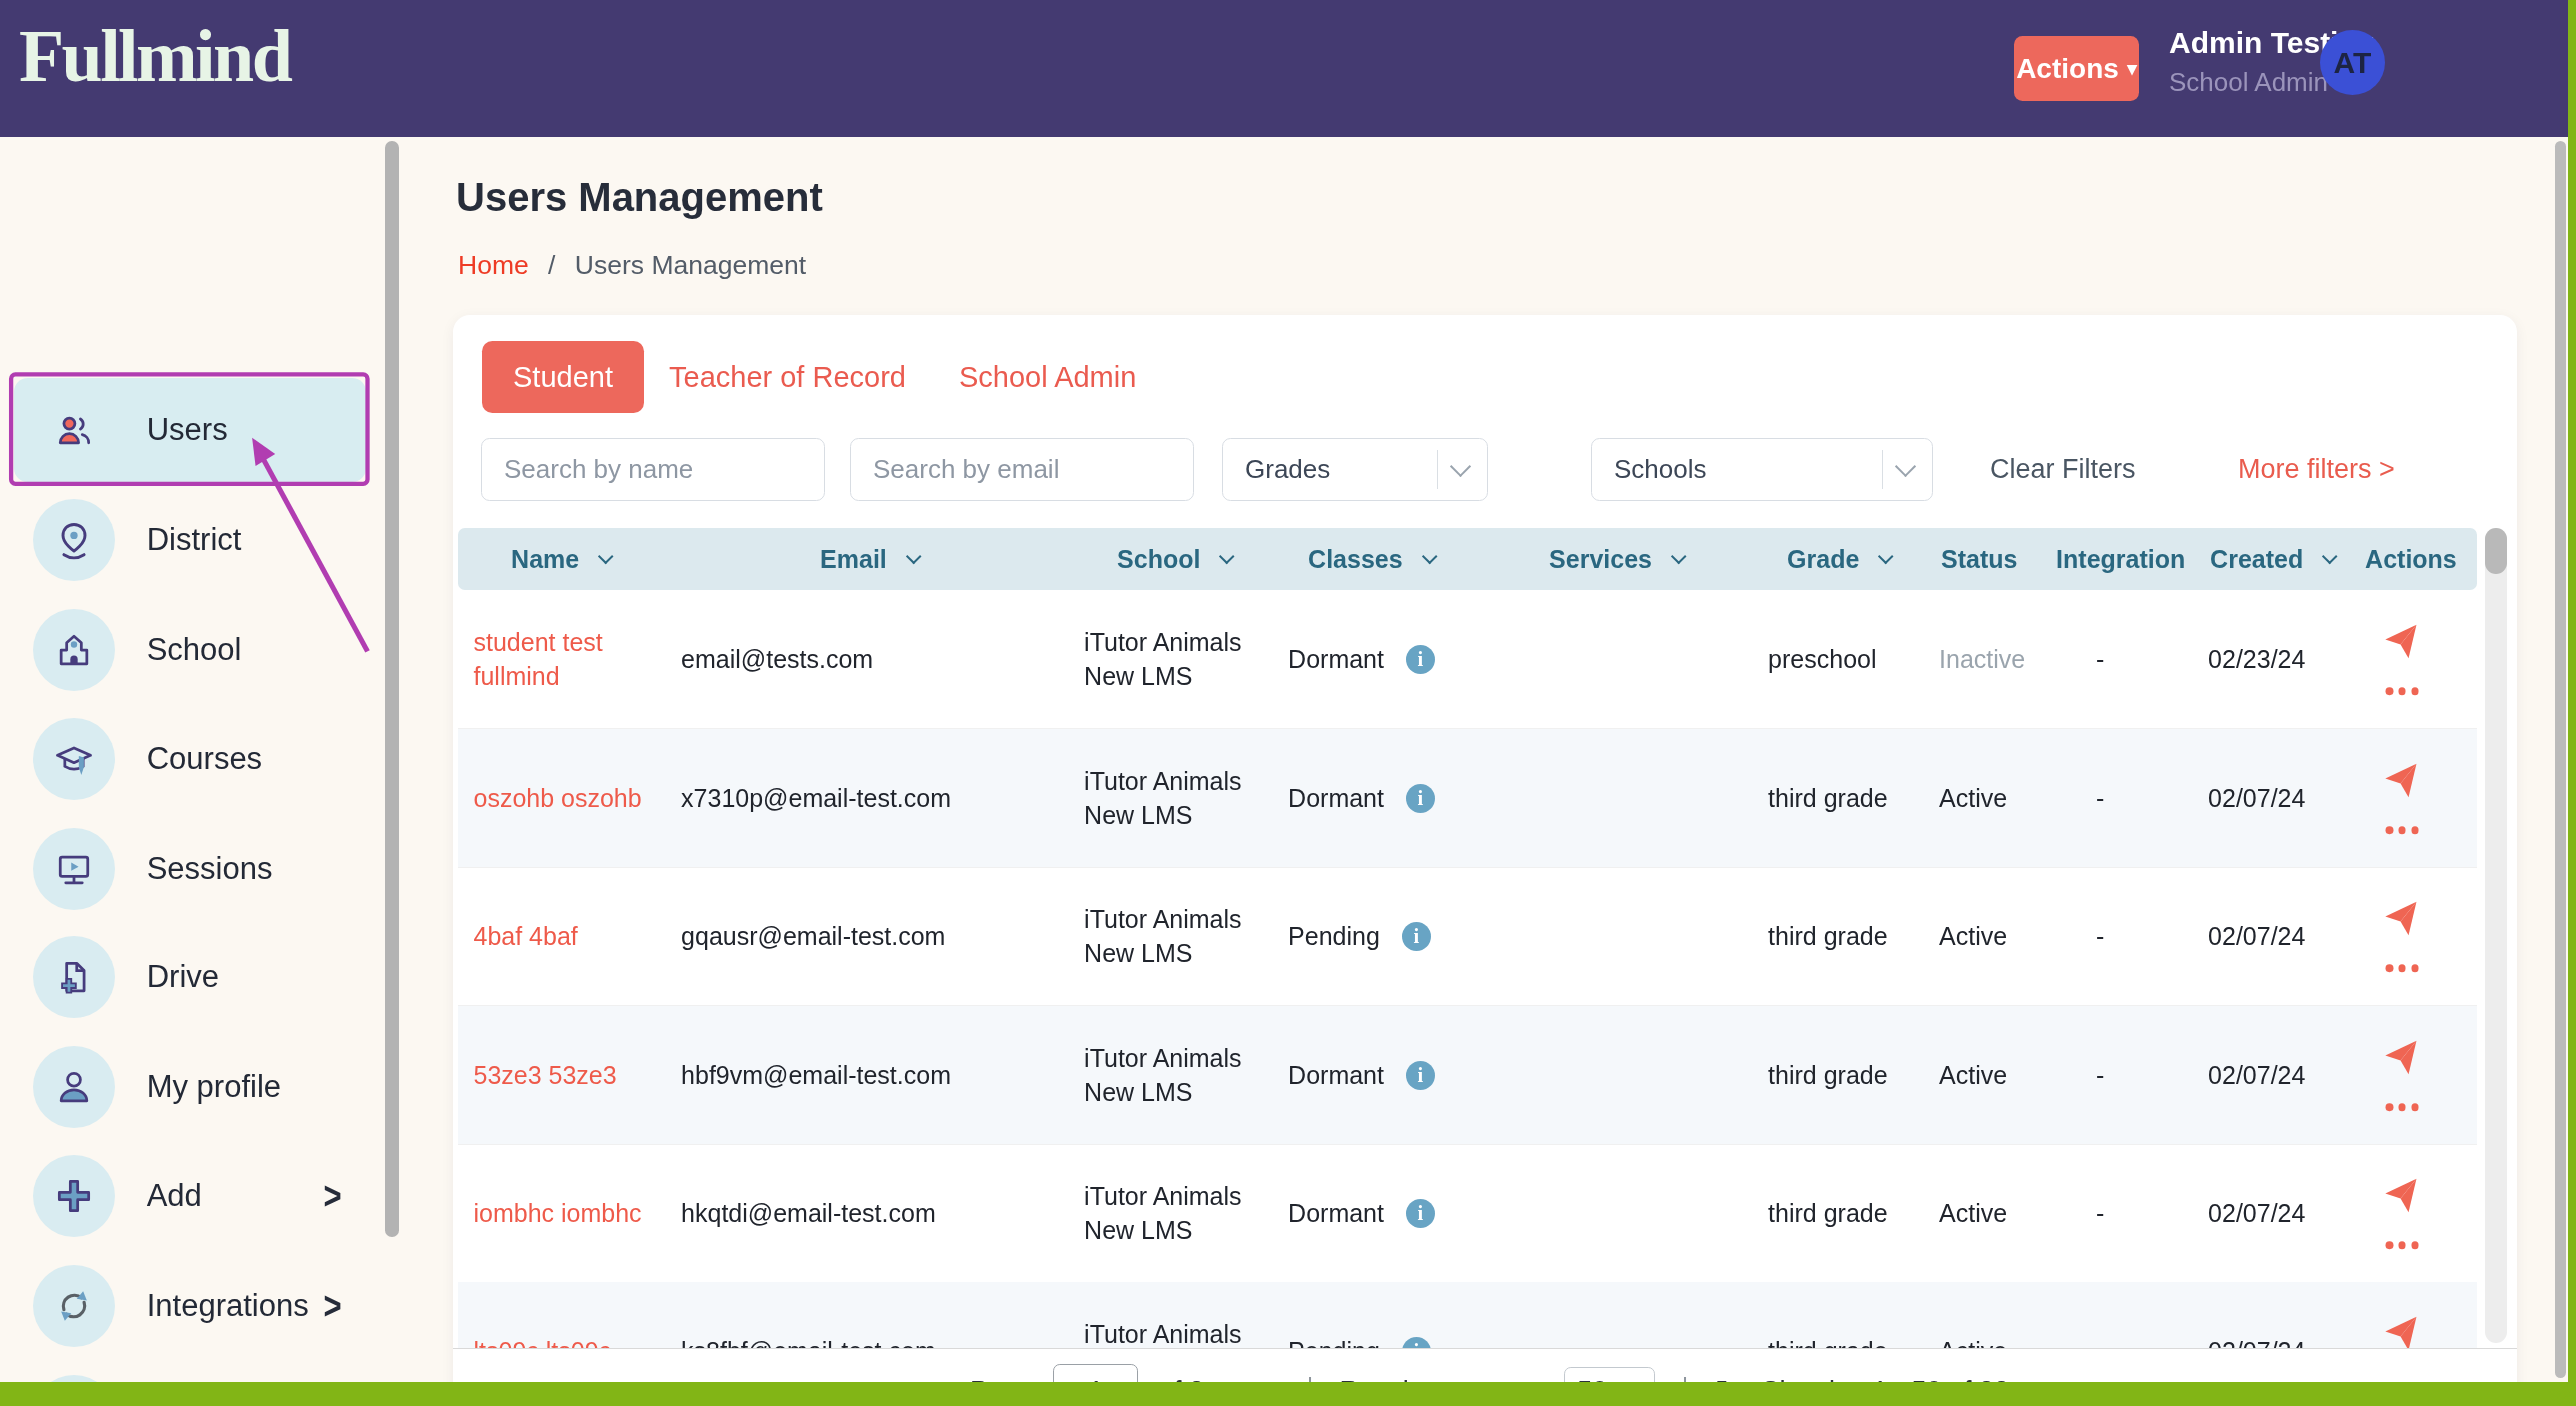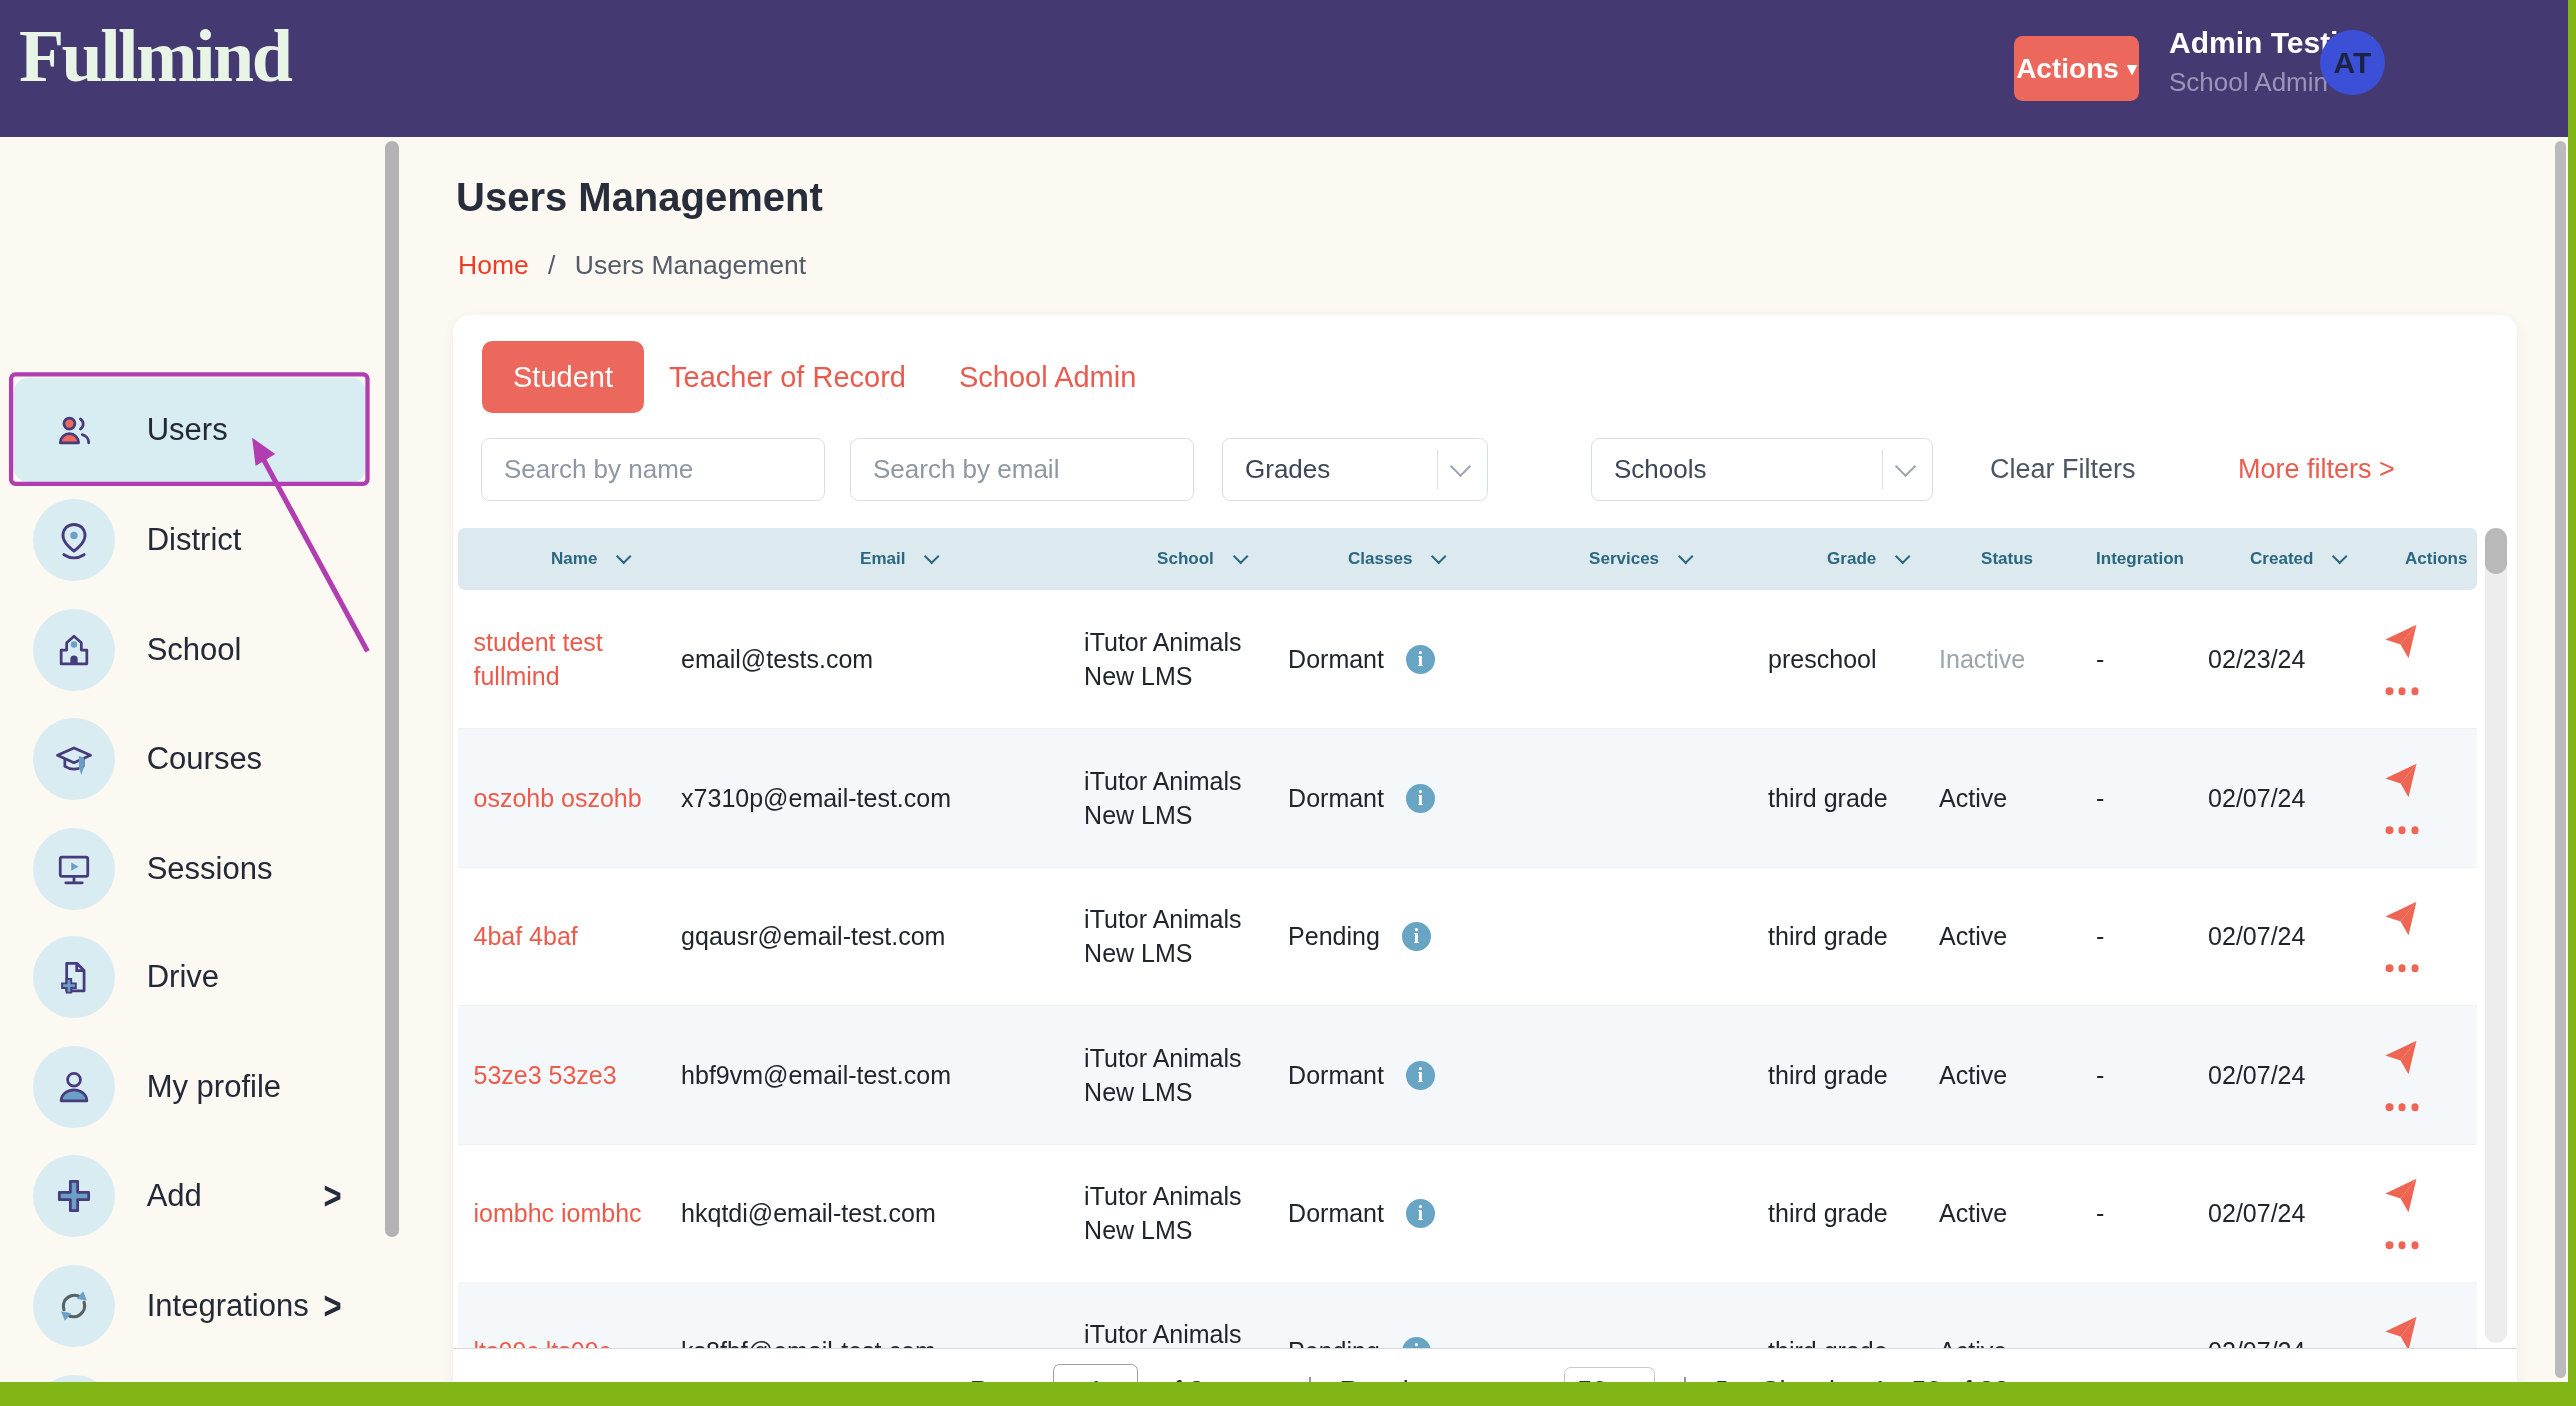--- a/index.html
+++ b/index.html
@@ -55,21 +55,21 @@
   .dd-div{width:0.9px;height:39px;background:#dadfe4;}
   .chev{width:13px;height:13px;border-right:2.6px solid #9aa4ae;border-bottom:2.6px solid #9aa4ae;
     transform:rotate(45deg);margin:0 19px 5.1px 15.4px;flex:0 0 auto;}
   .clear-filters{position:absolute;left:1537px;top:123px;height:63px;display:flex;align-items:center;
     font-size:27px;font-weight:500;color:#4a5663;cursor:pointer;}
   .more-filters{position:absolute;left:1785px;top:123px;height:63px;display:flex;align-items:center;
     font-size:27px;font-weight:500;color:#e95c4e;cursor:pointer;white-space:nowrap;}
   
   .thead{position:absolute;left:5.1px;top:213px;width:2019px;height:62px;background:#dce9ee;border-radius:6.8px;}
   .th{position:absolute;top:0;height:62px;display:flex;align-items:center;gap:21px;
-    font-size:17px;font-weight:700;color:#2a6780;white-space:nowrap;margin-left:40px;}
+    font-size:25px;font-weight:700;color:#2a6780;white-space:nowrap;}
   .th .chev{width:9.4px;height:9.4px;border-color:#2a6780;margin:0 0 4.3px 0;}
   .trow{position:absolute;left:5.1px;width:2019px;height:138px;border-bottom:0.9px solid #f0f0f0;}
   .trow.alt{background:#f5f8fb;}
   .cell{position:absolute;top:50%;transform:translateY(-50%);font-size:25px;color:#20242c;white-space:nowrap;line-height:34px;}
   .name-link{color:#ee5a4a;cursor:pointer;}
   .classes-wrap{display:flex;align-items:center;gap:22px;}
   .info-ico{width:29px;height:29px;border-radius:50%;background:#68a4c4;color:#fff;display:flex;
     align-items:center;justify-content:center;font-family:"Liberation Serif",serif;font-weight:700;
     font-size:20.5px;cursor:pointer;flex:0 0 auto;}
   .status-inactive{color:#9aa4ad;}

